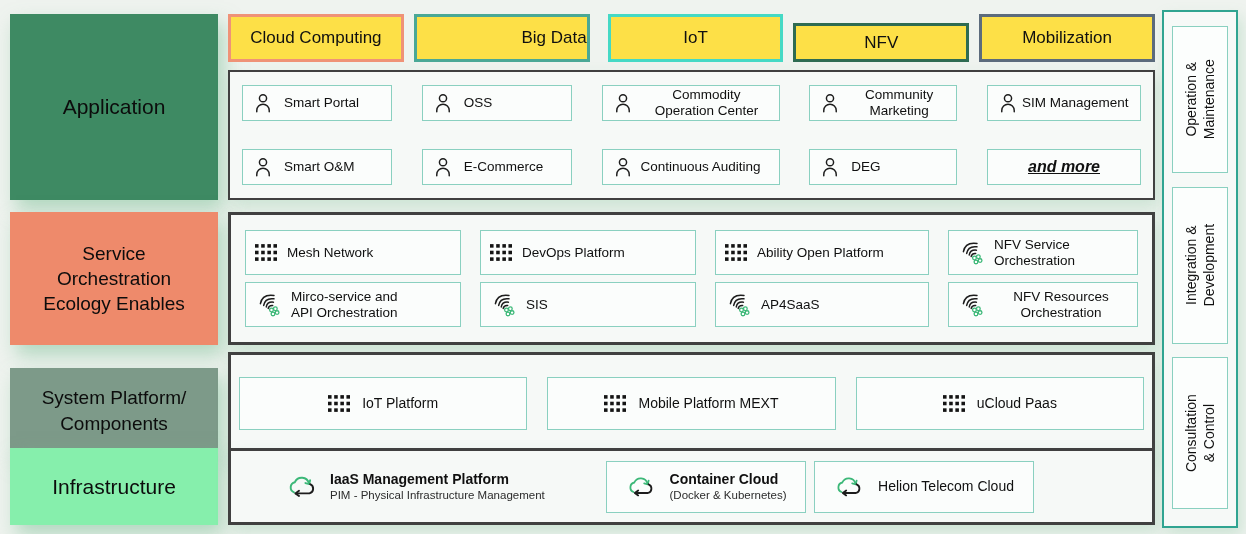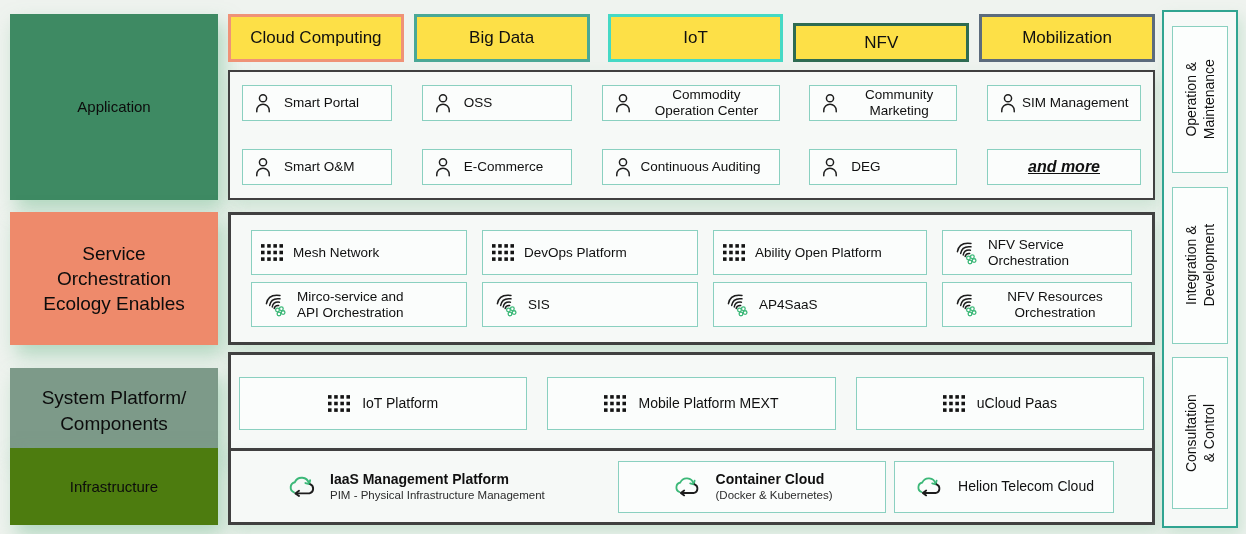--- a/index.html
+++ b/index.html
@@ -1,38 +1,38 @@
 <!DOCTYPE html>
 <html><head>
 <meta charset="utf-8">
 <style>
   html,body{margin:0;padding:0;background:#edf1ed;font-family:"Liberation Sans","DejaVu Sans",sans-serif;color:#101010;}
   .canvas{position:relative;width:1246px;height:534px;background:#eff3ef;overflow:hidden;}
 
   
   .lblock{position:absolute;left:10px;width:208px;display:flex;align-items:center;justify-content:center;
           box-shadow:6px 10px 18px rgba(118,189,146,.5);}
-  .lblock-label{white-space:pre-line;text-align:center;font-size:15px;line-height:1.32;color:#0c0c0c;}
+  .lblock-label{white-space:pre-line;text-align:center;font-size:21px;line-height:1.32;color:#0c0c0c;}
   .b-app{top:14px;height:186px;}
   .b-serv{top:212px;height:133px;}
   .b-serv .lblock-label{font-size:19px;}
   .b-sys{top:368px;height:85px;}
   .b-sys .lblock-label{font-size:19px;}
   .b-infra{top:448px;height:77px;}
 
   
   .toprow{position:absolute;left:228px;top:14px;width:927px;height:48px;display:flex;gap:10px;}
   .tab{flex:1;display:flex;align-items:center;justify-content:center;background:#fde047;border:3px solid #888;
        font-size:17px;box-sizing:border-box;}
 
   
   .container{position:absolute;left:228px;width:927px;background:#f6f9f7;border:2px solid #404040;box-sizing:border-box;
              box-shadow:4px 8px 14px rgba(118,189,146,.28);}
   .c-app{top:70px;height:130px;padding:13px 12px;}
-  .c-serv{top:212px;height:133px;border-width:3px;padding:15px 20px;}
+  .c-serv{top:212px;height:133px;border-width:3px;padding:15px 14px;}
   .c-sys{top:352px;height:102px;border-width:3px;display:flex;align-items:center;gap:20px;padding:0 8px;}
   .c-infra{top:448px;height:77px;border-width:3px;display:flex;align-items:center;padding:0 10px;}
 
   
   .item{display:flex;align-items:center;gap:10px;background:#fbfdfc;border:1.5px solid #8ad0c0;box-sizing:border-box;
         padding:0 9px;font-size:13.5px;}
   .ilabel{white-space:pre-line;line-height:1.15;}
   .tcenter .ilabel{text-align:center;flex:1;}
 
   .app-grid{display:grid;grid-template-columns:150px 150px 178px 148px 154px;justify-content:space-between;
@@ -46,21 +46,21 @@
   .more{justify-content:center;}
   .more-label{font-style:italic;font-weight:600;font-size:16px;text-decoration:underline;}
 
   .c-sys .item{flex:1;height:53px;justify-content:center;gap:12px;font-size:14px;}
 
   
   .iaas{display:flex;align-items:center;gap:12px;margin-left:45px;width:300px;}
   .inf-title{font-size:14px;font-weight:700;line-height:1.25;}
   .inf-sub{font-size:11.5px;color:#2c2c2c;line-height:1.25;}
   .inf-box{height:52px;gap:14px;justify-content:center;}
-  .box-container{width:268px;margin-left:32px;}
+  .box-container{width:200px;margin-left:20px;}
   .box-helion{width:220px;margin-left:8px;}
   .box-helion .inf-title{font-weight:400;}
 
   
   .sidebar{position:absolute;left:1162px;top:10px;width:76px;height:518px;background:#f6f9f7;border:2px solid #30a491;
            box-sizing:border-box;display:flex;flex-direction:column;align-items:center;justify-content:space-between;
            padding:14px 9px 17px;box-shadow:4px 8px 14px rgba(118,189,146,.28);}
   .vbox{width:56px;border:1.5px solid #8ad0c0;background:#fcfefd;box-sizing:border-box;display:flex;align-items:center;
         justify-content:center;}
   .vb1{height:147px;}
@@ -125,29 +125,29 @@
   </div>
   <div class="lblock b-serv" style="background-color: rgb(238, 138, 107);">
     <span class="lblock-label">Service
 Orchestration
 Ecology Enables</span>
   </div>
   <div class="lblock b-sys" style="background-color: rgb(125, 154, 137);">
     <span class="lblock-label">System Platform/
 Components</span>
   </div>
-  <div class="lblock b-infra" style="background-color: #4d7c0f;">
+  <div class="lblock b-infra" style="background-color: #86efac;">
     <span class="lblock-label">Infrastructure</span>
   </div>
 
   <div class="toprow">
     <div class="tab" style="border-color: rgb(239, 146, 119);">
         <span>Cloud Computing</span>
       </div>
-    <div class="tab" style="border-color: rgb(74, 168, 150);">
+    <div class="tab" style="border-color: rgb(74, 168, 150); justify-content: flex-end;">
         <span>Big Data</span>
       </div>
     <div class="tab" style="border-color: rgb(69, 217, 197); margin-left: 8px;">
         <span>IoT</span>
       </div>
     <div class="tab" style="border-color: rgb(46, 107, 82); margin-top: 9px;">
         <span>NFV</span>
       </div>
     <div class="tab" style="border-color: rgb(92, 107, 124);">
         <span>Mobilization</span>

